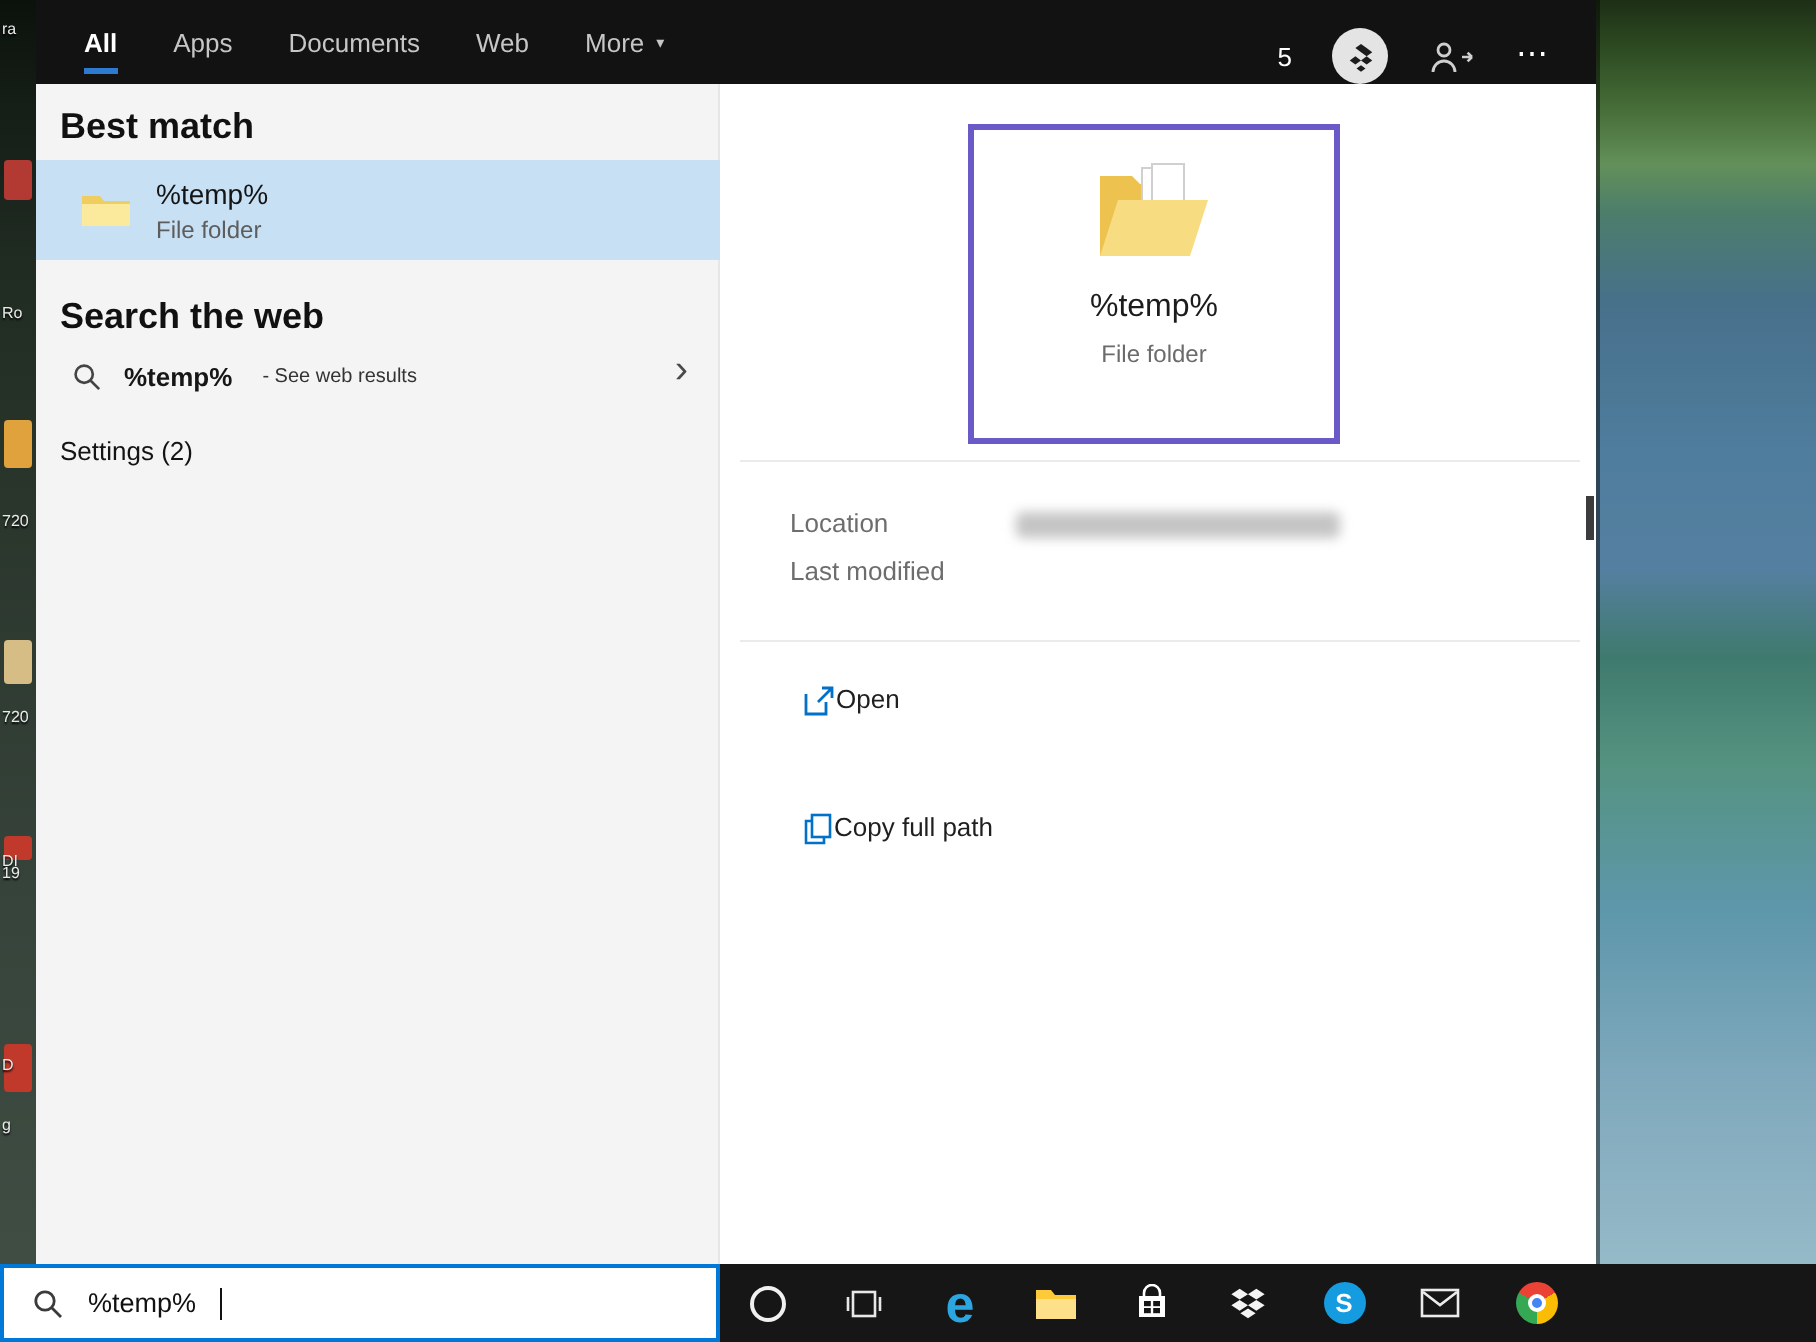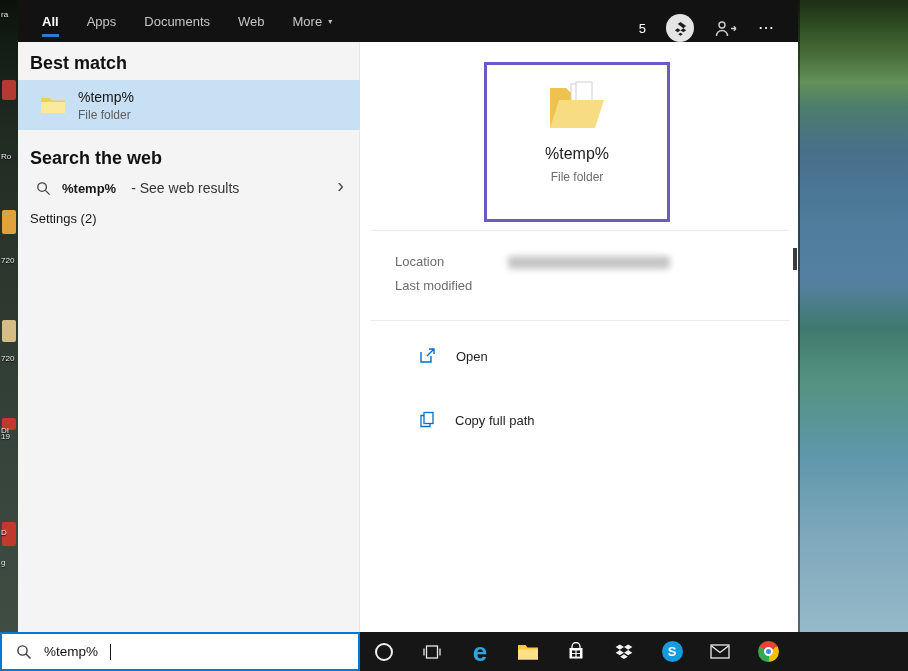--- a/index.html
+++ b/index.html
@@ -35,33 +35,33 @@
   
   .panel{position:absolute;left:18px;top:42px;width:780px;height:590px;background:#fff}
   .left-col{position:absolute;left:0;top:0;width:342px;height:590px;background:#f4f4f4;border-right:1px solid #e6e6e6}
   .sec-header{position:absolute;left:12px;font-size:18px;font-weight:bold;color:#111}
   .best-item{position:absolute;left:0;top:38px;width:342px;height:50px;background:#c7e0f4;
     display:flex;align-items:center;padding-left:22px;gap:12px;cursor:default}
   .best-text .t{font-size:14px;color:#141414}
   .best-text .s{font-size:12px;color:#5d5d5d;margin-top:3px}
   .web-item{position:absolute;left:0;top:128px;width:342px;height:36px;display:flex;align-items:center;padding-left:18px;gap:11px;cursor:default}
   .web-item .q{font-size:13px;font-weight:bold;color:#161616}
-  .web-item .r{font-size:14px;color:#333;margin-left:4px}
+  .web-item .r{font-size:10px;color:#333;margin-left:4px}
   .web-item .chev{position:absolute;right:16px;top:4px;font-size:20px;color:#4a4a4a}
-  .plain-row{position:absolute;left:0;width:342px;height:28px;display:flex;align-items:flex-start;padding-left:12px;font-size:13px;color:#141414;cursor:default}
+  .plain-row{position:absolute;left:0;width:342px;height:28px;display:flex;align-items:center;padding-left:12px;font-size:13px;color:#141414;cursor:default}
 
   
   .preview-tile{position:absolute;left:466px;top:20px;width:186px;height:160px;border:3px solid #6a5ac8;background:#fff;
     display:flex;flex-direction:column;align-items:center;cursor:default}
   .preview-tile .title{font-size:16px;color:#1c1c1c;margin-top:12px}
   .preview-tile .sub{font-size:12px;color:#6b6b6b;margin-top:7px}
   .divider{position:absolute;left:352px;width:420px;height:1px;background:#ebebeb}
   .meta-label{position:absolute;left:377px;font-size:13px;color:#6d6d6d}
   .blur-val{position:absolute;left:490px;top:255px;width:162px;height:13px;background:#b6b6b6;border-radius:3px;filter:blur(3px);opacity:.8}
-  .action-row{position:absolute;left:401px;height:22px;display:flex;align-items:flex-end;gap:20px;cursor:default}
+  .action-row{position:absolute;left:383px;height:22px;display:flex;align-items:flex-start;gap:0;cursor:default}
   .action-row .lbl{font-size:13px;color:#1f1f1f}
   .scroll-thumb{position:absolute;left:775px;top:206px;width:4px;height:22px;background:#3c3c3c}
 
   
   .searchbox{position:absolute;left:0;top:632px;width:360px;height:39px;background:#fff;border:2px solid #0078d7;
     display:flex;align-items:center;padding-left:14px;gap:12px}
   .searchbox .txt{font-size:13.5px;color:#111}
   .caret-line{width:1px;height:16px;background:#111;animation:blink 1s step-end infinite}
   @keyframes blink{50%{opacity:0}}
 

